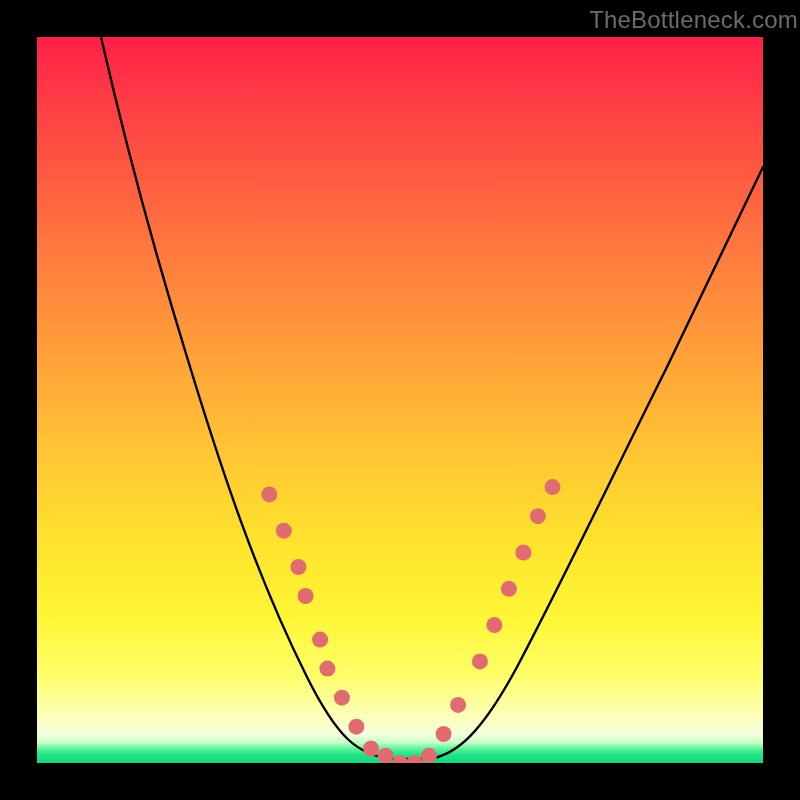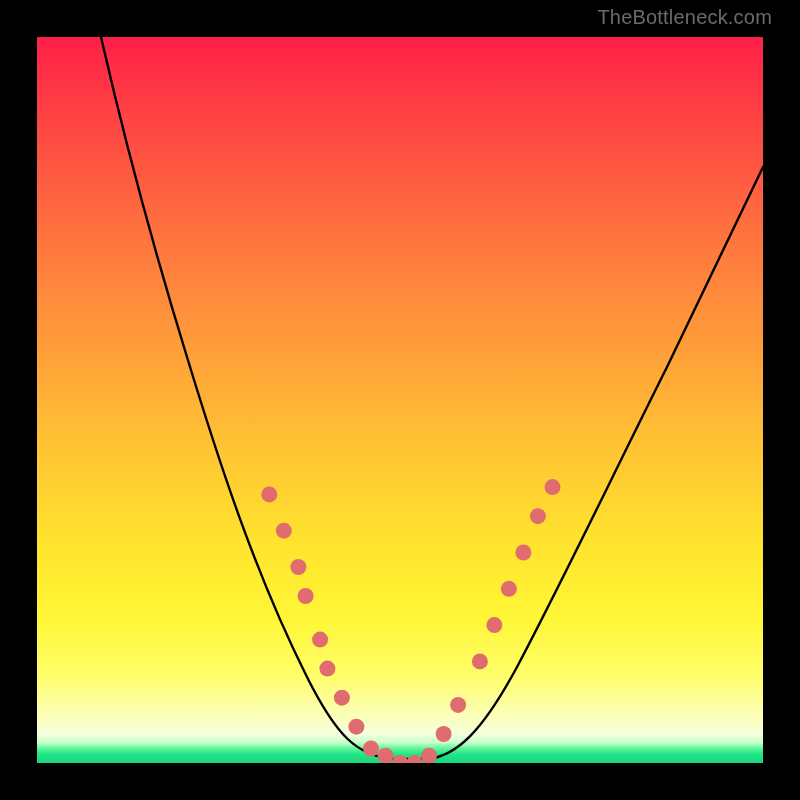--- a/index.html
+++ b/index.html
@@ -40,23 +40,23 @@
       #f4ffdd 96%,
       #c7fecb 97.2%,
       #5ff69a 98.0%,
       #21e588 98.8%,
       #18d67f 100%
     );
   }
   .watermark {
     position: absolute;
     top: 6px;
-    right: 28px;
+    right: 2px;
     color: #6b6b6b;
-    font-size: 20px;
+    font-size: 24px;
     letter-spacing: 0.2px;
     font-weight: 400;
     user-select: none;
   }
   svg.overlay {
     position: absolute;
     top: 37px;
     left: 37px;
     width: 726px;
     height: 726px;

